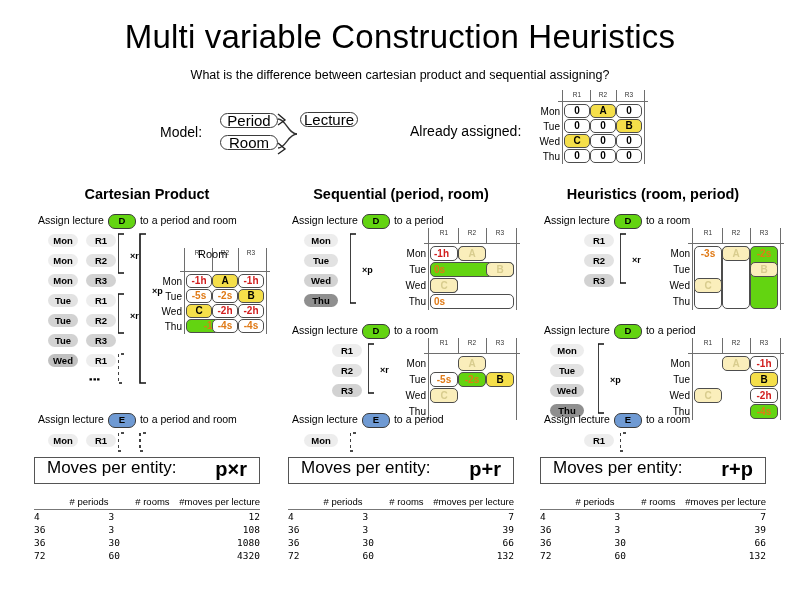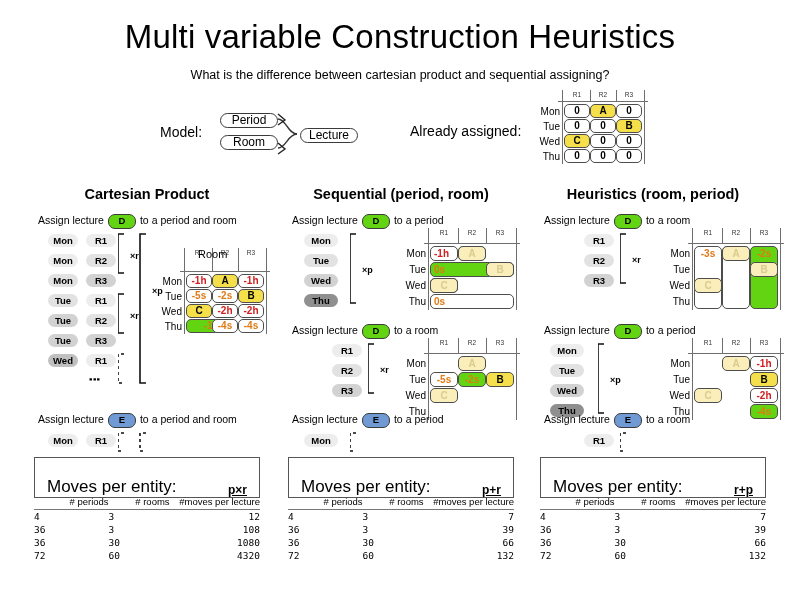--- a/index.html
+++ b/index.html
@@ -17,26 +17,26 @@
   #subtitle{
     position:absolute;left:0;top:68px;width:800px;text-align:center;
     font-size:12.5px;font-weight:400;
   }
 
   
   #model-wrap{position:absolute;left:152px;top:104px;width:240px;height:60px;}
   #model-label{position:absolute;left:8px;top:20px;font-size:14px;}
   .pill{
     position:absolute;border:1.6px solid #3a3a3a;border-radius:9px;
-    background:#fff;font-size:12px;text-align:center;line-height:13px;
+    background:#fff;font-size:15px;text-align:center;line-height:13px;
     height:13px;color:#000;
   }
   #pill-period{left:68px;top:9px;width:56px;}
   #pill-room{left:68px;top:31px;width:56px;}
-  #pill-lecture{left:148px;top:24px;width:56px;}
+  #pill-lecture{left:148px;top:8px;width:56px;}
   #model-svg{position:absolute;left:0;top:0;}
 
   
   #assigned-label{position:absolute;left:410px;top:123px;font-size:14px;}
   #assigned-grid{position:absolute;left:538px;top:90px;}
 
   
   .grid{position:relative;}
   .grid .colhdr{position:absolute;font-size:6.5px;color:#333;text-align:center;}
   .grid .rowhdr{position:absolute;font-size:10px;color:#000;text-align:right;}
@@ -75,25 +75,25 @@
     font-size:9.5px;font-weight:bold;line-height:13px;height:13px;width:30px;
   }
   .g0{background:#ededed;} .g1{background:#e2e2e2;}
   .g2{background:#d2d2d2;} .g3{background:#c0c0c0;} .g4{background:#8f8f8f;}
   .mult{position:absolute;font-size:9px;font-weight:bold;}
   .dots{position:absolute;font-size:13px;font-weight:bold;letter-spacing:0;}
 
   
   .movebox{
     position:absolute;border:1.4px solid #555;background:#fff;
-    height:41px;width:226px;box-sizing:border-box;
-    display:flex;align-items:flex-end;
+    height:27px;width:226px;box-sizing:border-box;
+    display:flex;align-items:flex-start;
   }
   .movebox .mt{font-size:17px;padding-left:12px;}
-  .movebox .mv{font-size:12px;font-weight:bold;margin-left:auto;padding-right:12px;text-decoration:underline;}
+  .movebox .mv{font-size:20px;font-weight:bold;margin-left:auto;padding-right:12px;}
   .mtable{position:absolute;width:226px;font-size:9.5px;border-collapse:collapse;}
   .mtable th{font-weight:normal;text-align:right;padding:1px 0 2px 0;border-bottom:1.2px solid #777;}
   .mtable th.r, .mtable td.r{text-align:right;}
   .mtable td{padding:1px 0;}
   .mtable td.num{font-family:"DejaVu Sans Mono","Liberation Mono",monospace;font-size:9.5px;}
 </style>
 </head>
 <body>
 
 <div id="title">Multi variable Construction Heuristics</div>

